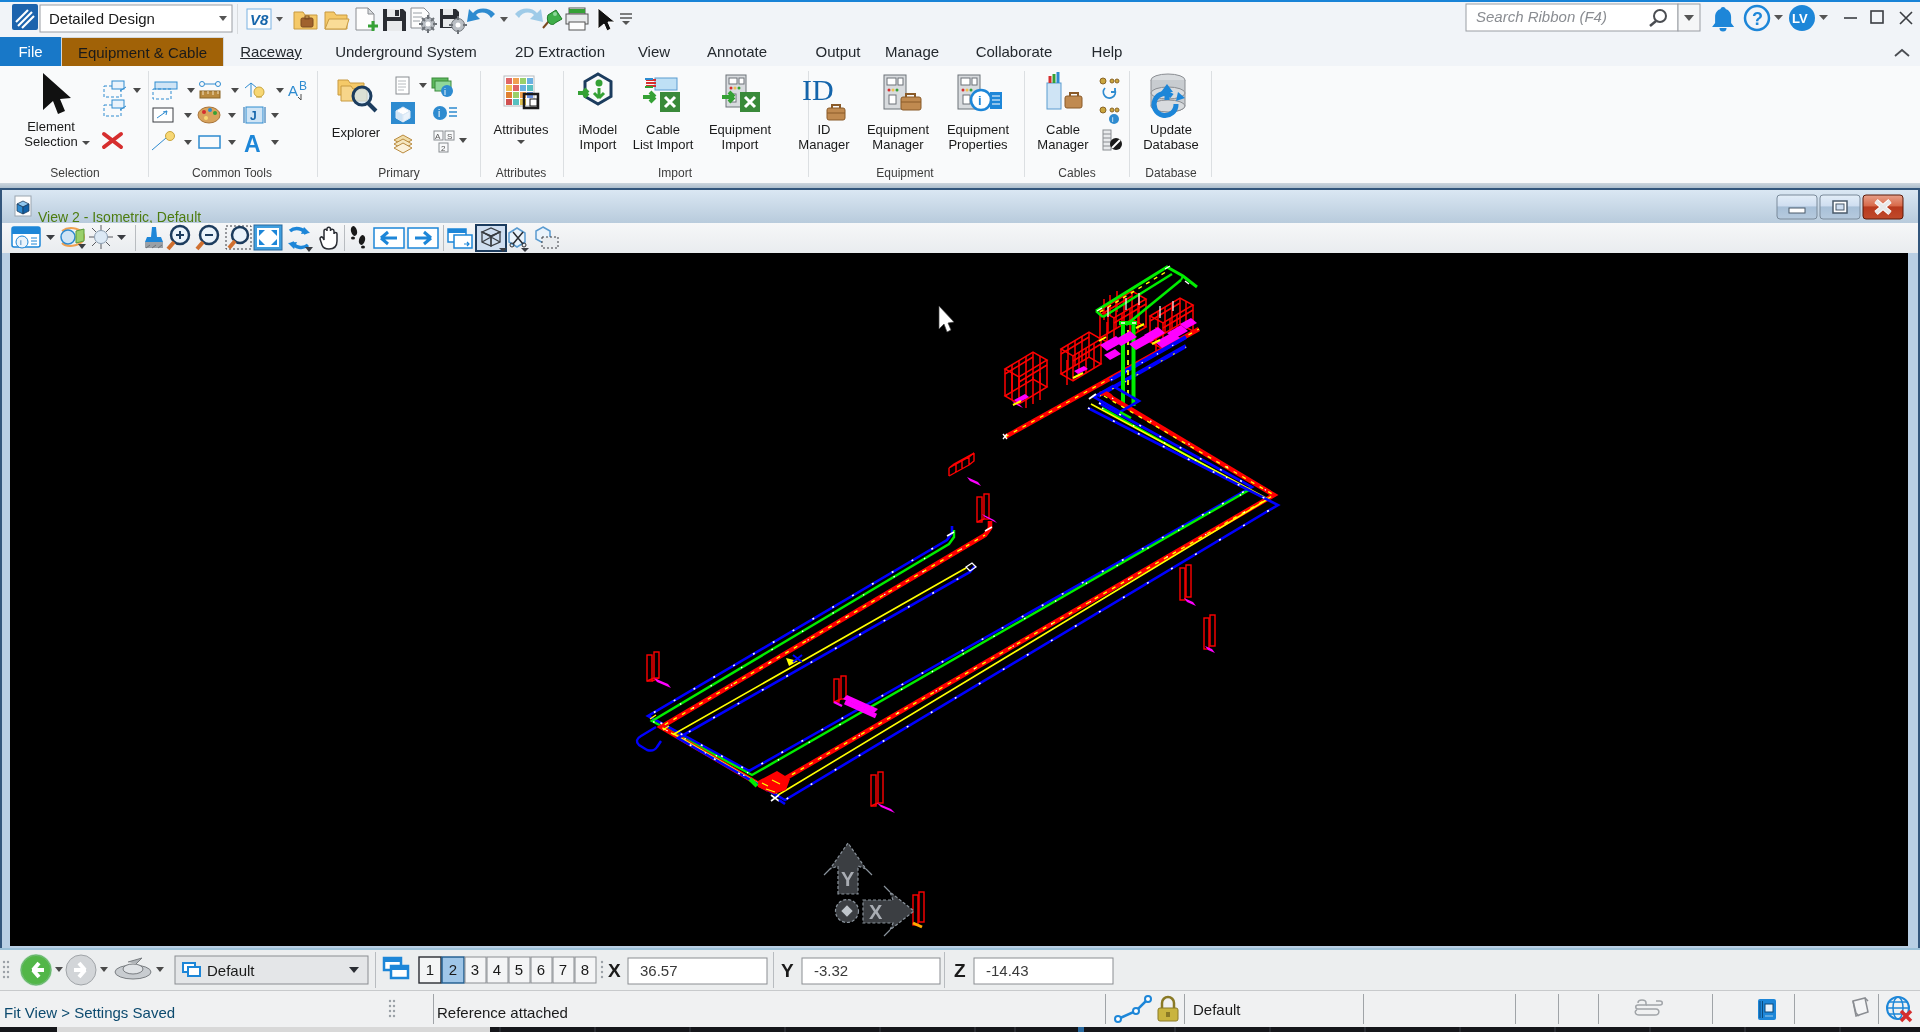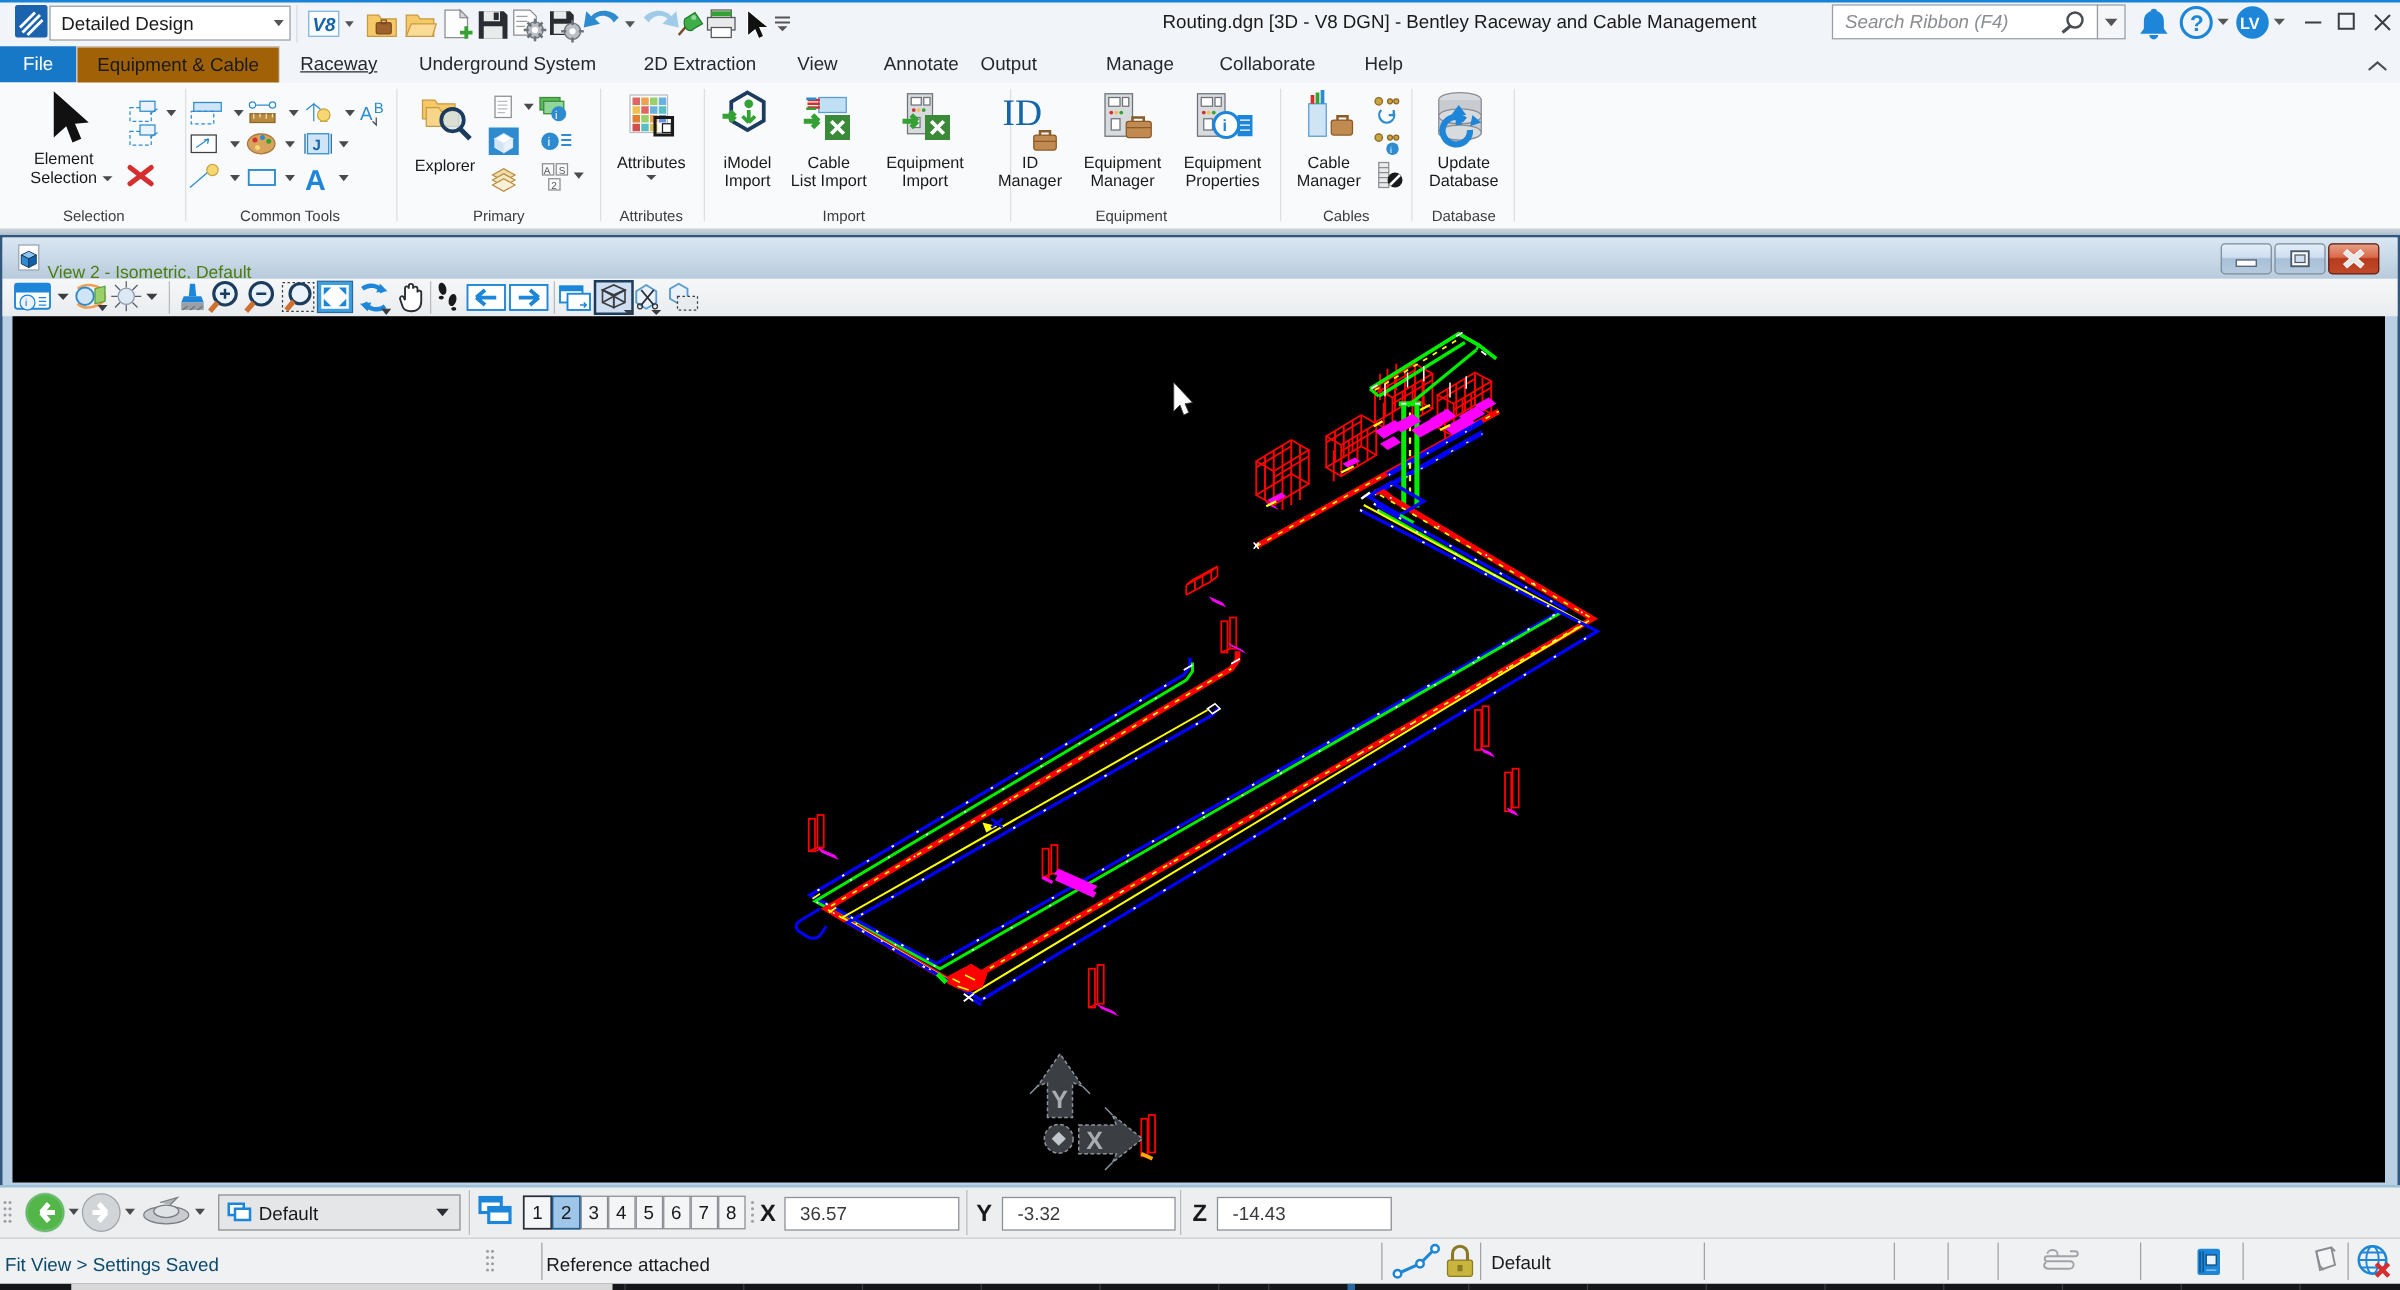--- a/index.html
+++ b/index.html
@@ -128,21 +128,20 @@
       <g transform="translate(588,3)">
           <path d="M2 1 L2 22 L8 17 L11 24 L15 22 L12 15 L19 15 Z" fill="#111" stroke="#fff" stroke-width="1"></path>
         </g>
 
       <g stroke="#555" stroke-width="1.5">
           <path d="M612 10 h12 M612 14 h12"></path>
         </g>
         <path d="M614 17 l8 0 l-4 4 z" fill="#555"></path>
     </svg>
   </div>
-  <div class="abs" id="apptitle">Routing.dgn [3D - V8 DGN] - Bentley Raceway and Cable Management</div>
   <div class="abs" id="titleright">
     <svg width="460" height="37" viewBox="0 0 460 37" xmlns="http://www.w3.org/2000/svg">
 
       <rect x="6" y="4" width="212" height="27" fill="#fff" stroke="#9a9da3"></rect>
       <text x="16" y="22" font-size="15" font-style="italic" fill="#8a8d92">Search Ribbon (F4)</text>
       <circle cx="200" cy="16" r="6" fill="none" stroke="#4a4d52" stroke-width="2"></circle>
         <path d="M196 21 l-6 5" stroke="#4a4d52" stroke-width="2.5"></path>
       <rect x="218" y="4" width="22" height="27" fill="#f5f6f7" stroke="#9a9da3"></rect>
         <path d="M224 15 l10 0 l-5 6 z" fill="#555"></path>
 
@@ -167,21 +166,21 @@
     </svg>
   </div>
   <div class="abs" id="tabs">
     <div class="tab" id="filetab">File</div>
     <div class="tab" id="activetab">Equipment &amp; Cable</div>
     <div class="tab" style="left:230px;width:82px;text-decoration:underline;">Raceway</div>
     <div class="tab" style="left:330px;width:152px;">Underground System</div>
     <div class="tab" style="left:505px;width:110px;">2D Extraction</div>
     <div class="tab" style="left:633px;width:42px;">View</div>
     <div class="tab" style="left:700px;width:74px;">Annotate</div>
-    <div class="tab" style="left:778px;width:58px;">Output</div>
+    <div class="tab" style="left:809px;width:58px;">Output</div>
     <div class="tab" style="left:880px;width:64px;">Manage</div>
     <div class="tab" style="left:968px;width:92px;">Collaborate</div>
     <div class="tab" style="left:1085px;width:44px;">Help</div>
   </div>
   <div class="abs" style="left:1890px;top:44px;width:24px;height:18px;">
     <svg width="24" height="18">
         <path d="M5 12 l7 -6 l7 6" fill="none" stroke="#4a4d52" stroke-width="1.8"></path>
       </svg>
   </div>
   <div class="abs" id="ribbon">

